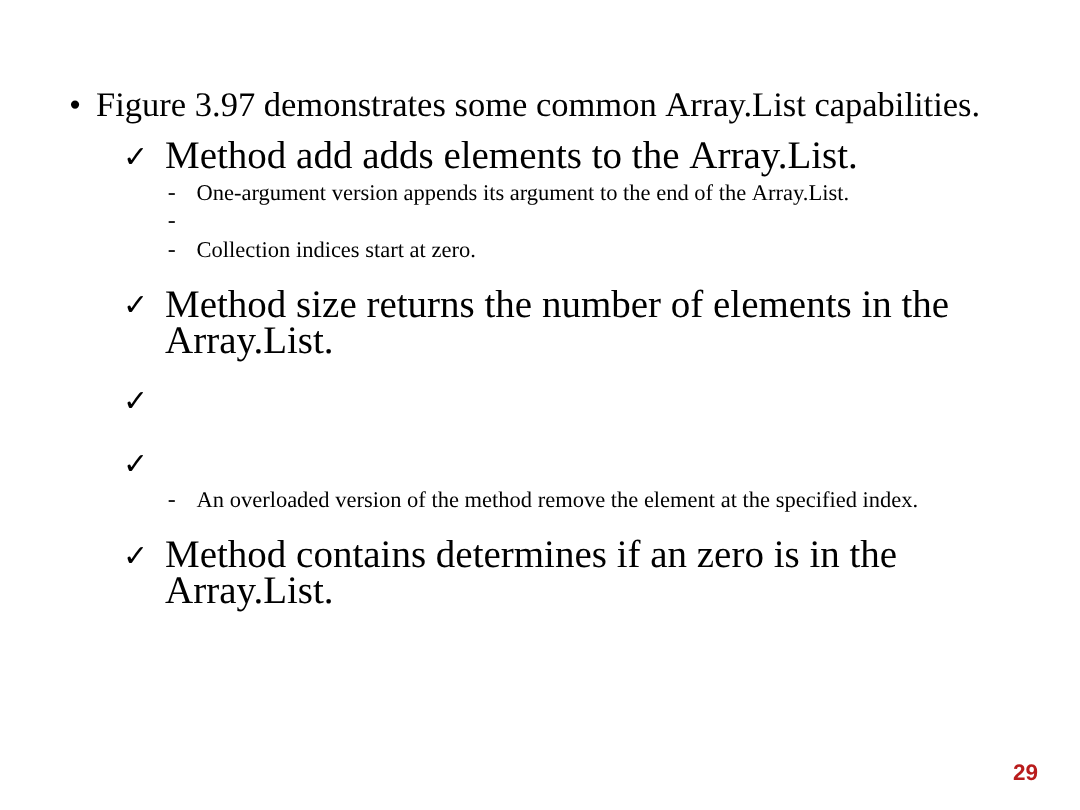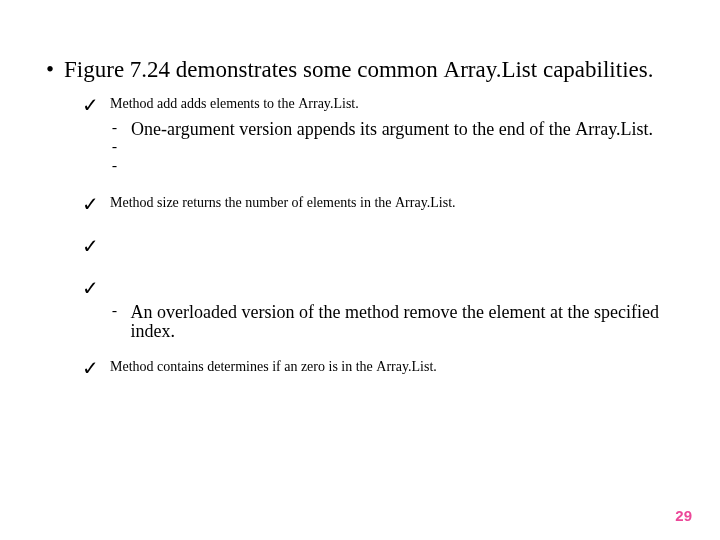--- a/index.html
+++ b/index.html
@@ -5,37 +5,37 @@
   * { margin: 0; padding: 0; box-sizing: border-box; }
   html, body { width: 720px; height: 540px; background: #fff; font-family: "Times New Roman", Times, serif; color: #000; }
   .slide { position: relative; width: 720px; height: 540px; padding: 56px 40px 0 40px; }
   .bullet-row { display: flex; align-items: flex-start; margin-bottom: 6px; }
   .bullet-dot { font-size: 23px; line-height: 28px; margin-right: 10px; margin-left: 6px; }
   .lvl0-text { font-size: 23px; line-height: 28px; }
   .mono { font-family: Liberation Serif, serif; }
   .sub-block { margin-left: 42px; margin-top: 8px; }
   .check-row { display: flex; align-items: flex-start; margin-bottom: 2px; }
   .check { font-size: 20px; line-height: 26px; margin-right: 10px; min-width: 18px; }
-  .lvl1-text { font-size: 14px; line-height: 24px; }
+  .lvl1-text { font-size: 26px; line-height: 24px; }
   .dash-block { margin-left: 28px; }
   .dash-row { display: flex; align-items: flex-start; }
   .dash { font-size: 15px; line-height: 19px; margin-right: 12px; min-width: 8px; font-family: "Courier New", monospace; }
-  .lvl2-text { font-size: 18px; line-height: 19px; }
+  .lvl2-text { font-size: 15px; line-height: 19px; }
   .gap-md { height: 14px; }
-  .pagenum { position: absolute; bottom: 16px; right: 28px; font-family: Arial, Helvetica, sans-serif; font-size: 15px; font-weight: bold; color: #ec4899; }
+  .pagenum { position: absolute; bottom: 16px; right: 28px; font-family: Arial, Helvetica, sans-serif; font-size: 15px; font-weight: bold; color: #b91c1c; }
 </style>
 </head>
 <body>
 
 <div class="slide">
 
   <div class="bullet-row">
     <div class="bullet-dot">•</div>
     <div class="lvl0-text">
-      <span>Figure 7.24 demonstrates some common </span><span class="mono">Array.List</span><span> capabilities.</span>
+      <span>Figure 3.97 demonstrates some common </span><span class="mono">Array.List</span><span> capabilities.</span>
     </div>
   </div>
 
   <div class="sub-block">
 
     <div class="check-row">
       <div class="check">✓</div>
       <div class="lvl1-text">
         <span>Method </span><span class="mono">add</span><span> adds elements to the </span><span class="mono">Array.List</span><span>.</span>
       </div>
@@ -45,20 +45,21 @@
         <div class="dash">-</div>
         <div class="lvl2-text">
           <span>One-argument version appends its argument to the end of the </span><span class="mono">Array.List</span><span>.</span>
         </div>
       </div>
       <div class="dash-row">
         <div class="dash">-</div>
       </div>
       <div class="dash-row">
         <div class="dash">-</div>
+        <div class="lvl2-text">Collection indices start at zero.</div>
       </div>
     </div>
 
     <div class="gap-md"></div>
 
     <div class="check-row">
       <div class="check">✓</div>
       <div class="lvl1-text">
         <span>Method </span><span class="mono">size</span><span> returns the number of elements in the </span><span class="mono">Array.List</span><span>.</span>
       </div>

